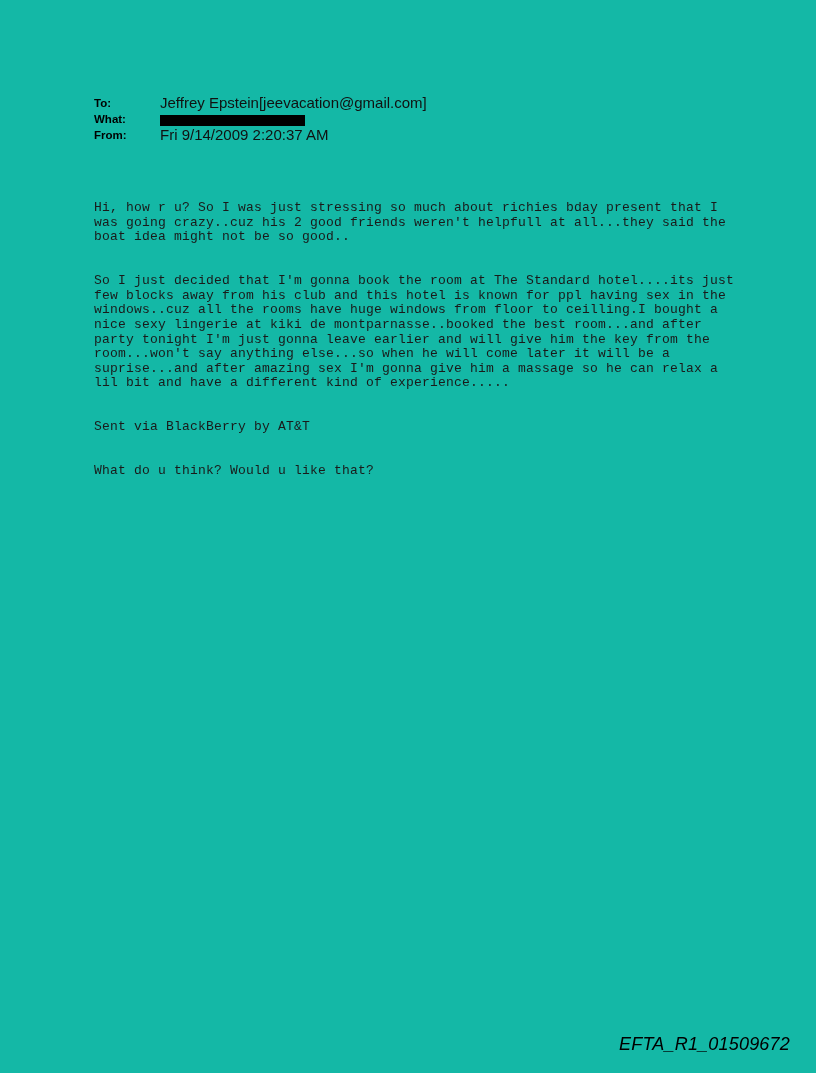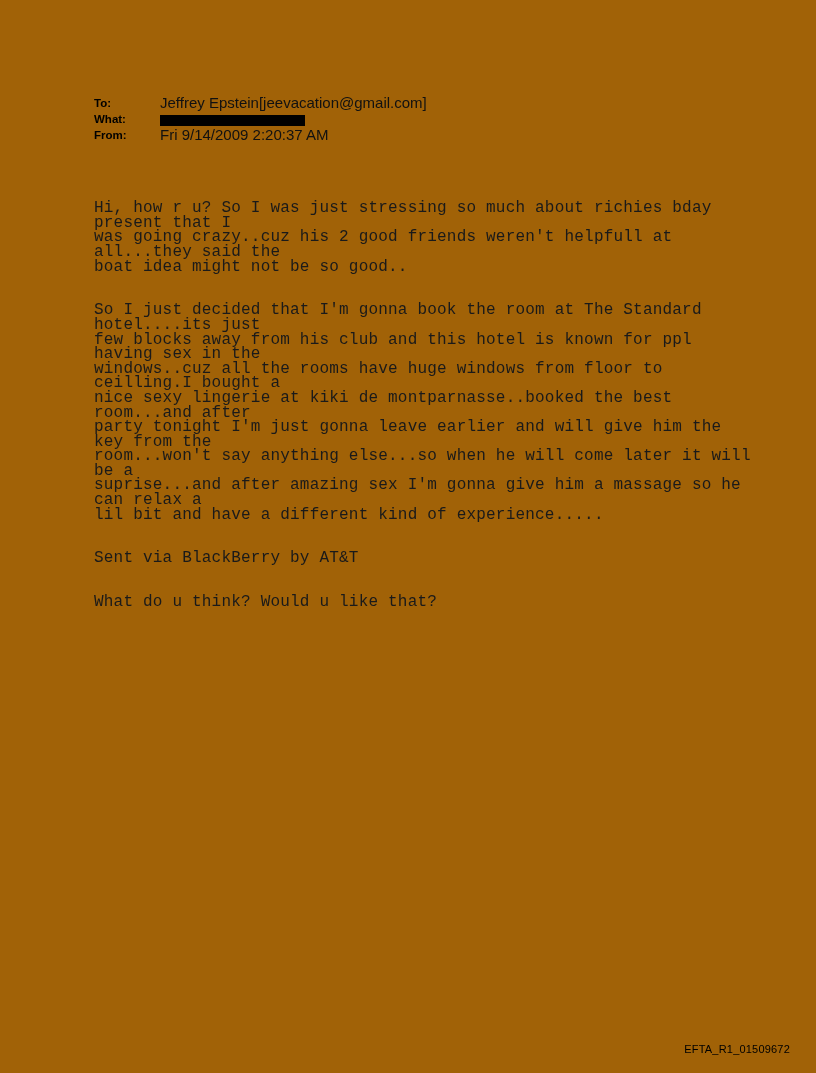--- a/index.html
+++ b/index.html
@@ -14,21 +14,21 @@
     font-family: "Liberation Sans", sans-serif;
     color: #000000;
     overflow: hidden;
   }
 
   .page {
     position: absolute;
     top: 0; left: 0;
     width: 816px;
     height: 1073px;
-    background: #a16207;
+    background: #14b8a6;
   }
 
   
   .header-block {
     position: absolute;
     left: 94px;
     top: 95px;
     width: 620px;
   }
   .hdr-row {
@@ -60,40 +60,41 @@
     margin-top: 1px;
   }
 
   
   .body-text {
     position: absolute;
     left: 94px;
     top: 172px;
     width: 660px;
     font-family: "Liberation Mono", "DejaVu Sans Mono", monospace;
-    font-size: 16px;
+    font-size: 13px;
     line-height: 14.6px;
     color: #1a1a1a;
     white-space: pre-wrap;
     letter-spacing: 0.2px;
   }
   .body-para {
     margin: 0;
     white-space: pre-wrap;
   }
 
   
   .bates {
     position: absolute;
     right: 26px;
     bottom: 18px;
     font-family: "Liberation Sans", sans-serif;
-    font-size: 11px;
+    font-size: 18px;
     color: #000;
     letter-spacing: 0.2px;
+    font-style: italic;
   }
 </style>
 </head>
 <body>
 
 <div class="page">
 
   <div class="header-block">
 
     <div class="hdr-row">

